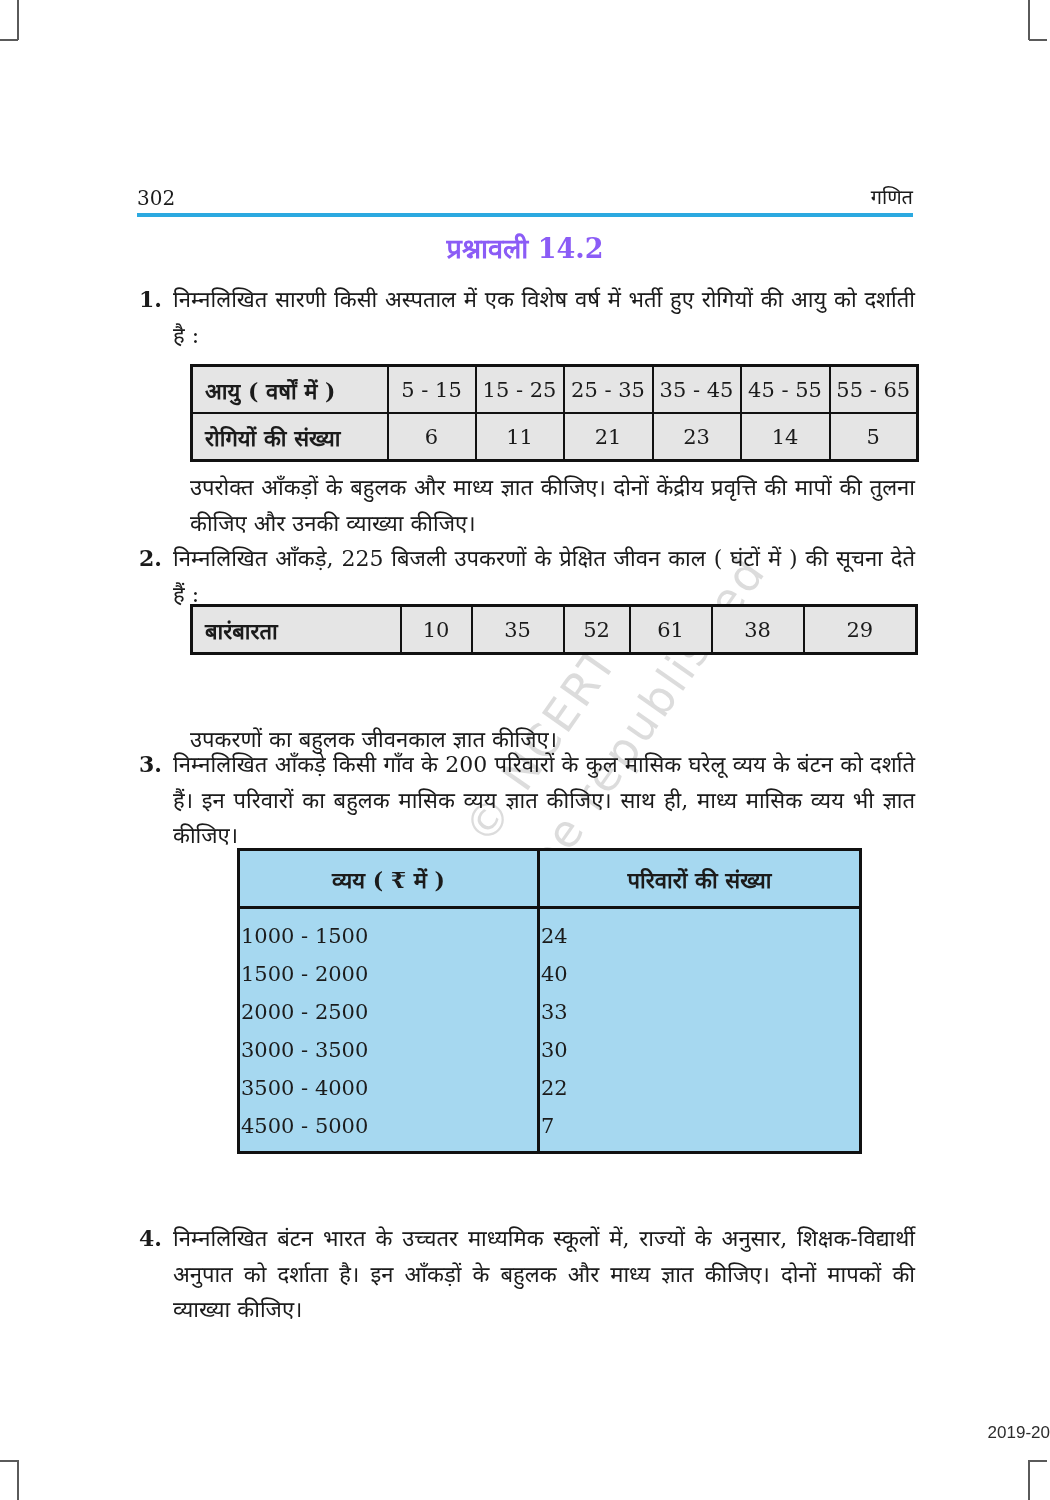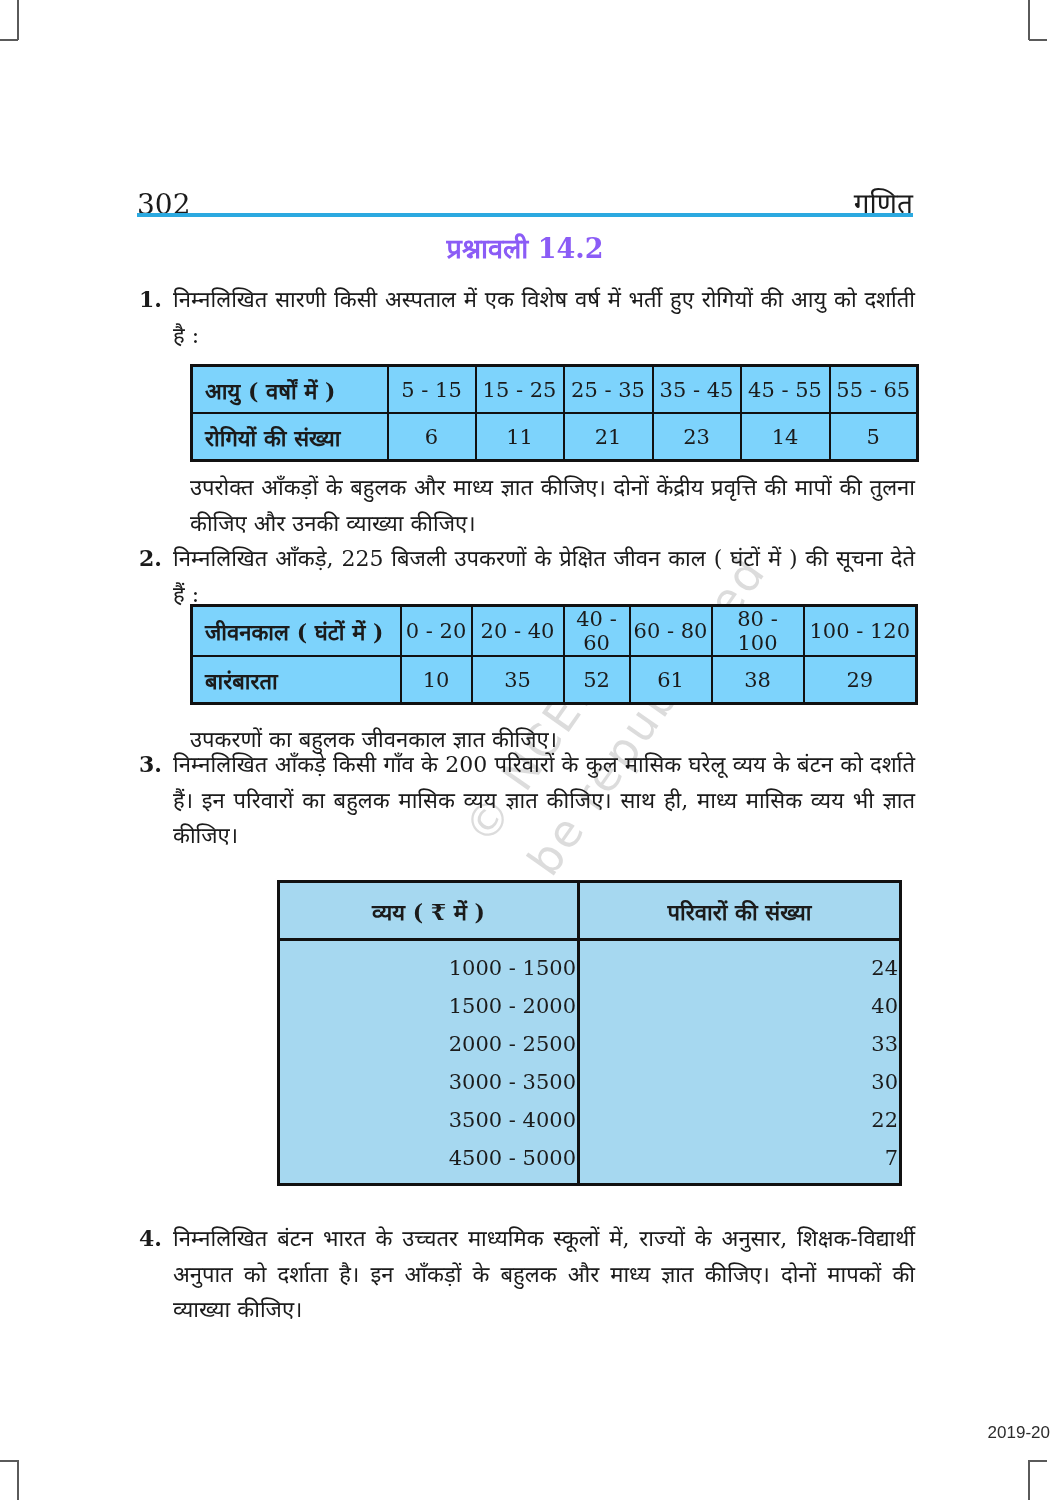--- a/index.html
+++ b/index.html
@@ -8,48 +8,48 @@
     font-family:"DejaVu Serif","Liberation Serif",serif; color:#1b1b1b;
     overflow:hidden;
   }
 
   
   .crop { position:absolute; background:#5a5a5a; }
 
   
   .header { position:absolute; left:137px; width:776px; top:183px;
             display:flex; justify-content:space-between; align-items:flex-end;
-            font-size:28px; }
+            font-size:20px; }
   .rule { position:absolute; left:137px; width:776px; top:213px; height:4px; }
 
   
   .title { position:absolute; left:0; width:1050px; top:229px; text-align:center;
            font-size:27px; font-weight:bold; }
 
   
   .q { position:absolute; left:139px; width:776px; display:flex;
        font-size:22px; line-height:1.62; }
   .qnum { width:34px; flex:none; font-weight:bold; }
   .qtext { flex:1; text-align:justify; }
   .after { position:absolute; left:190px; width:725px; font-size:22px;
            line-height:1.62; text-align:justify; }
 
   
   .htable { position:absolute; left:190px; border-collapse:collapse;
             border:3px solid #111; }
-  .htable td { border:2px solid #111; background:#7dd3fc; height:45px;
+  .htable td { border:2px solid #111; background:#e5e5e5; height:45px;
                text-align:center; font-size:21px; padding:0 3px; }
   .htable td.lbl { font-weight:bold; text-align:left; padding-left:12px; font-size:22px; }
 
   
-  .vtable { position:absolute; left:237px; top:880px; border-collapse:collapse;
-            border:3px solid #111; background:#A6D8F0;margin-left:40px; }
+  .vtable { position:absolute; left:237px; top:848px; border-collapse:collapse;
+            border:3px solid #111; background:#A6D8F0; }
   .vtable th { border-bottom:3px solid #111; height:53px; font-size:22px;
                font-weight:bold; text-align:center; background:#A6D8F0; }
-  .vtable td { text-align:right; font-size:21px; height:36px; background:#A6D8F0; }
+  .vtable td { text-align:left; font-size:21px; height:36px; background:#A6D8F0; }
   .vtable .c2 { border-left:3px solid #111; }
   .vtable tbody tr:first-child td { padding-top:9px; }
   .vtable tbody tr:last-child td { padding-bottom:7px; }
 
   
   .watermark { position:absolute; left:285px; top:695px; width:570px;
                transform:rotate(-55deg); text-align:center;
                font-family:"DejaVu Sans","Liberation Sans",sans-serif;
                font-size:45px; letter-spacing:3px; line-height:1.55;
                color:rgba(125,125,125,0.27); pointer-events:none; white-space:nowrap; }
@@ -134,29 +134,20 @@
     <colgroup>
       <col style="width:209px;">
         <col style="width:71px;">
         <col style="width:92px;">
       <col style="width:66px;">
         <col style="width:82px;">
         <col style="width:92px;">
         <col style="width:113px;">
     </colgroup>
     <tbody>
-        <tr>
-      <td class="lbl">जीवनकाल ( घंटों में )</td>
-      <td>0 - 20</td>
-      <td>20 - 40</td>
-      <td>40 - 60</td>
-      <td>60 - 80</td>
-      <td>80 - 100</td>
-      <td>100 - 120</td>
-    </tr>
     <tr>
       <td class="lbl">बारंबारता</td>
       <td>10</td>
       <td>35</td>
       <td>52</td>
       <td>61</td>
       <td>38</td>
       <td>29</td>
     </tr>
   </tbody>

